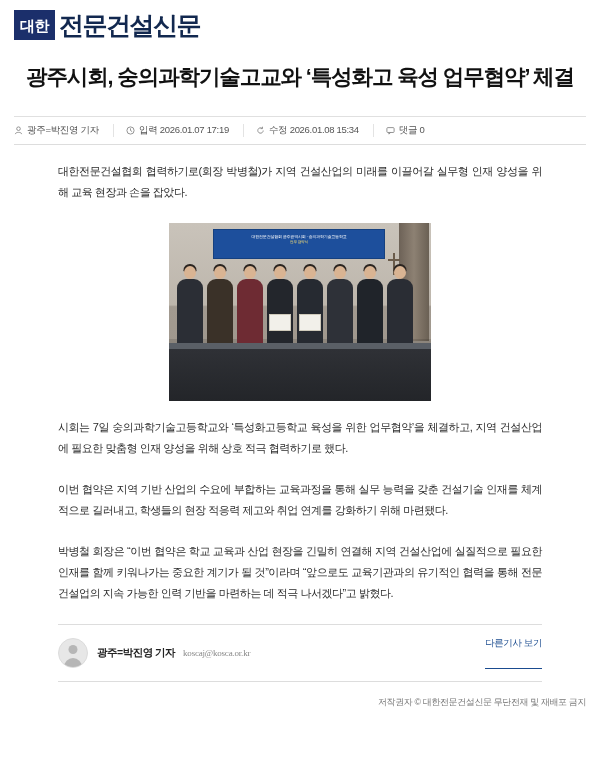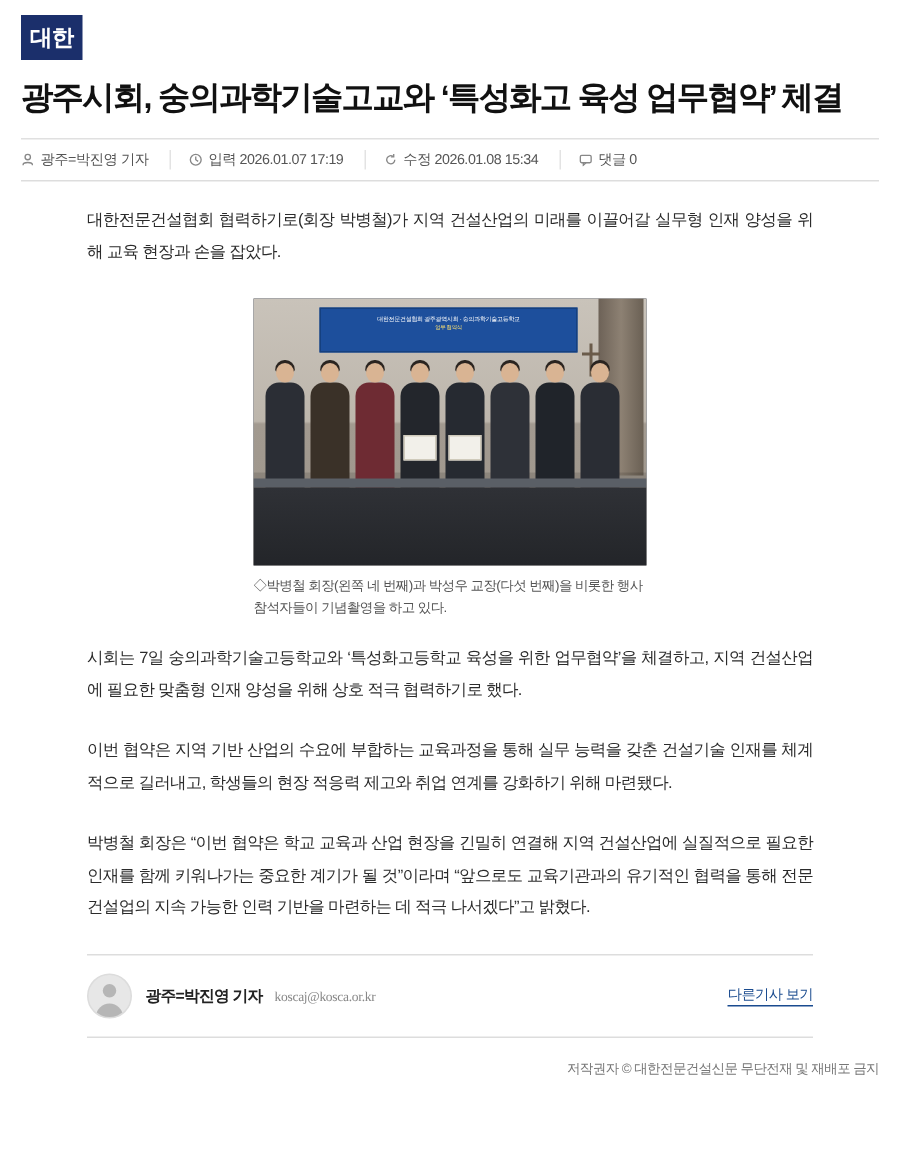--- a/index.html
+++ b/index.html
@@ -56,21 +56,21 @@
   
   .headline-wrap {
     padding: 6px 14px 12px 14px;
   }
   .headline {
     font-size: 21.5px;
     font-weight: bold;
     letter-spacing: -1.1px;
     line-height: 1.3;
     color: #111111;
-    margin: 0;
+    margin: 12px;
     white-space: nowrap;
   }
 
   
   .meta-rule-top {
     border-top: 1px solid #e0e0e0;
     margin: 0 14px;
   }
   .meta-bar {
     display: flex;
@@ -260,21 +260,21 @@
     font-size: 9px;
     color: #888888;
     letter-spacing: -0.2px;
     font-family: Liberation Serif, serif;
   }
   .more-link {
     font-size: 9.5px;
     color: #1a4b8f;
     letter-spacing: -0.4px;
     border-bottom: 1px solid #1a4b8f;
-    padding-bottom: 0;
+    padding-bottom: 18px;
     text-decoration: none;
     cursor: pointer;
   }
   .byline-rule-bottom {
     border-top: 1px solid #dddddd;
     margin: 0 58px;
   }
 
   
   .copyright {
@@ -287,20 +287,21 @@
   }
 </style>
 </head>
 <body>
 
 <div class="page">
 
   <div class="masthead">
     <div class="logo">
       <span class="logo-badge">대한</span>
+      <span class="logo-word">전문건설신문</span>
     </div>
   </div>
 
   <div class="headline-wrap">
     <h1 class="headline">광주시회, 숭의과학기술고교와 ‘특성화고 육성 업무협약’ 체결</h1>
   </div>
 
   <div class="meta-rule-top"></div>
   <div class="meta-bar">
 
@@ -394,21 +395,20 @@
           <div class="ph-head"></div>
         </div>
         <div class="ph-person" style="left:218px;background:#2a2d34;">
           <div class="ph-hair"></div>
           <div class="ph-head"></div>
         </div>
 
         <div class="ph-table-top"></div>
         <div class="ph-table"></div>
       </div>
-      <div class="caption">◇박병철 회장(왼쪽 네 번째)과 박성우 교장(다섯 번째)을 비롯한 행사 참석자들이 기념촬영을 하고 있다.</div>
     </div>
 
     <p class="para">시회는 7일 숭의과학기술고등학교와 ‘특성화고등학교 육성을 위한 업무협약’을 체결하고, 지역 건설산업에 필요한 맞춤형 인재 양성을 위해 상호 적극 협력하기로 했다.</p>
     <p class="para">이번 협약은 지역 기반 산업의 수요에 부합하는 교육과정을 통해 실무 능력을 갖춘 건설기술 인재를 체계적으로 길러내고, 학생들의 현장 적응력 제고와 취업 연계를 강화하기 위해 마련됐다.</p>
     <p class="para">박병철 회장은 “이번 협약은 학교 교육과 산업 현장을 긴밀히 연결해 지역 건설산업에 실질적으로 필요한 인재를 함께 키워나가는 중요한 계기가 될 것”이라며 “앞으로도 교육기관과의 유기적인 협력을 통해 전문건설업의 지속 가능한 인력 기반을 마련하는 데 적극 나서겠다”고 밝혔다.</p>
 
   </div>
 
   <div class="byline-rule"></div>
   <div class="byline">

